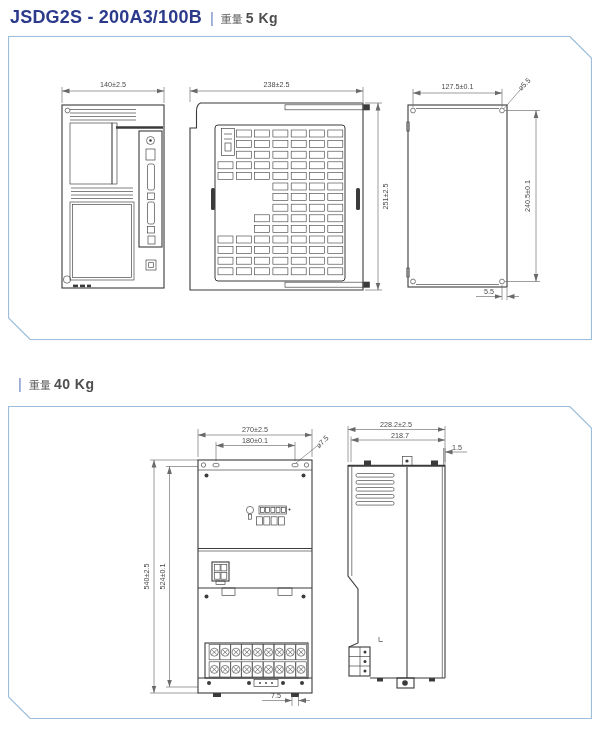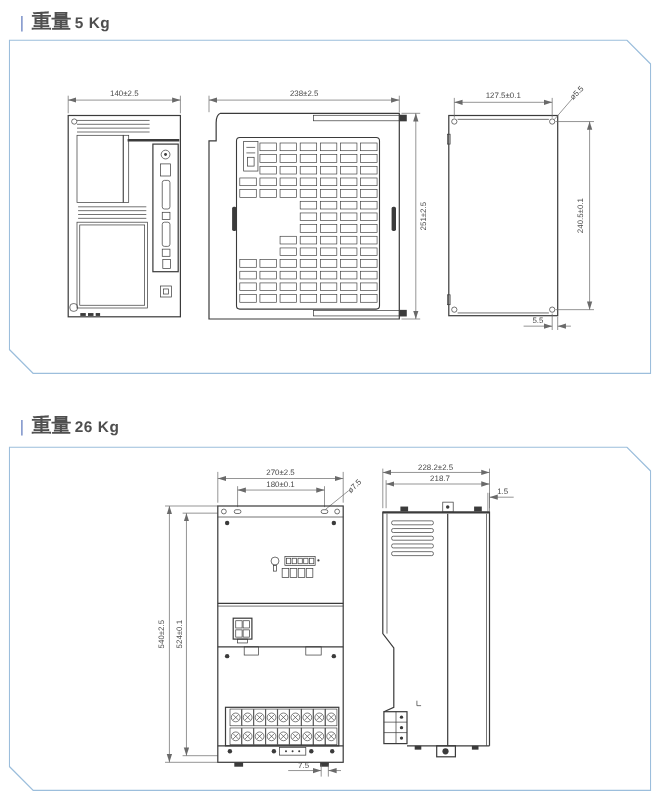--- a/index.html
+++ b/index.html
@@ -3,36 +3,37 @@
 <meta charset="utf-8">
 <style>
   html,body{margin:0;padding:0;}
   body{
     width:600px;height:733px;background:#ffffff;position:relative;
     font-family:"Liberation Sans",sans-serif;overflow:hidden;
   }
   .title-row{position:absolute;left:10px;display:flex;align-items:baseline;white-space:nowrap;}
   .model{font-size:18px;font-weight:700;color:var(--title);letter-spacing:.2px;}
   .sep{color:var(--separator);font-size:15px;font-weight:400;margin:0 7px 0 8px;}
-  .wlabel{font-size:18px;font-weight:700;color:var(--weight_text);text-align:center;}
+  .wlabel{font-size:11px;font-weight:400;color:var(--weight_text);text-align:center;}
   .wval{font-size:14px;font-weight:600;color:var(--weight_text);margin-left:3px;letter-spacing:.5px;}
   .panel{position:absolute;left:8px;}
   #panel1{top:36px;} #panel2{top:406px;}
   .pborder{fill:#ffffff;stroke:var(--panel_border);stroke-width:1.2px;}
   .ln{fill:none;stroke:var(--drawing_line);stroke-width:1.1px;}
   .lnt{fill:none;stroke:var(--drawing_line);stroke-width:0.65px;}
   .fl{fill:var(--drawing_line);stroke:none;}
   .dim{fill:none;stroke:var(--dim_line);stroke-width:0.65px;}
   .dtx{fill:#4a4a4a;font-size:7.2px;font-family:"Liberation Sans",sans-serif;}
   #vents1,#terms{fill:none;stroke:var(--drawing_line);stroke-width:0.6px;}
 </style>
 </head>
 <body>
 
 <div class="title-row" style="top:7px">
+  <span class="model">JSDG2S - 200A3/100B</span>
   <span class="sep">|</span>
   <span class="wlabel">重量</span>
   <span class="wval">5 Kg</span>
 </div>
 
 <svg id="panel1" class="panel" width="584" height="304" viewBox="0 0 584 304">
   <defs>
     <marker id="arr" markerWidth="8" markerHeight="6" refX="7.5" refY="3" orient="auto-start-reverse" markerUnits="userSpaceOnUse">
       <path d="M0,0.6 L7.5,3 L0,5.4 Z" fill="#6a6a6a"></path>
     </marker>
@@ -218,21 +219,21 @@
     <line class="dim" x1="499" y1="252" x2="499" y2="264"></line>
     <line class="dim" x1="468" y1="260.5" x2="494" y2="260.5" marker-end="url(#arr)"></line>
     <line class="dim" x1="499" y1="260.5" x2="511" y2="260.5" marker-start="url(#arr)"></line>
     <text class="dtx" x="481" y="258" text-anchor="middle">5.5</text>
   </g>
 </svg>
 
 <div class="title-row" style="top:375px">
   <span class="sep">|</span>
   <span class="wlabel">重量</span>
-  <span class="wval">26 Kg</span>
+  <span class="wval">40 Kg</span>
 </div>
 
 <svg id="panel2" class="panel" width="584" height="313" viewBox="0 0 584 313">
   <path class="pborder" d="M0.5,0.5 H561.8 L583.5,22.2 V312.5 H22.2 L0.5,290.8 Z"></path>
 
   <g>
     <line class="dim" x1="190" y1="51" x2="190" y2="23"></line>
     <line class="dim" x1="304" y1="51" x2="304" y2="23"></line>
     <line class="dim" x1="190" y1="29" x2="304" y2="29" marker-start="url(#arr)" marker-end="url(#arr)"></line>
     <text class="dtx" x="247" y="26" text-anchor="middle">270±2.5</text>

